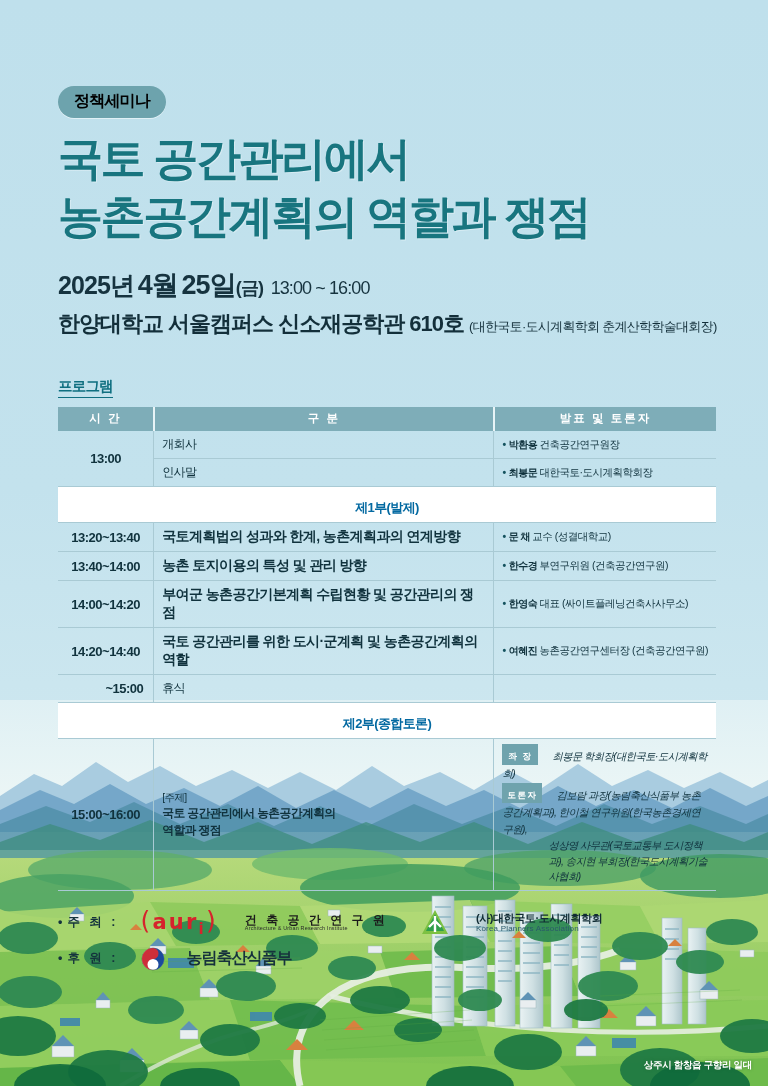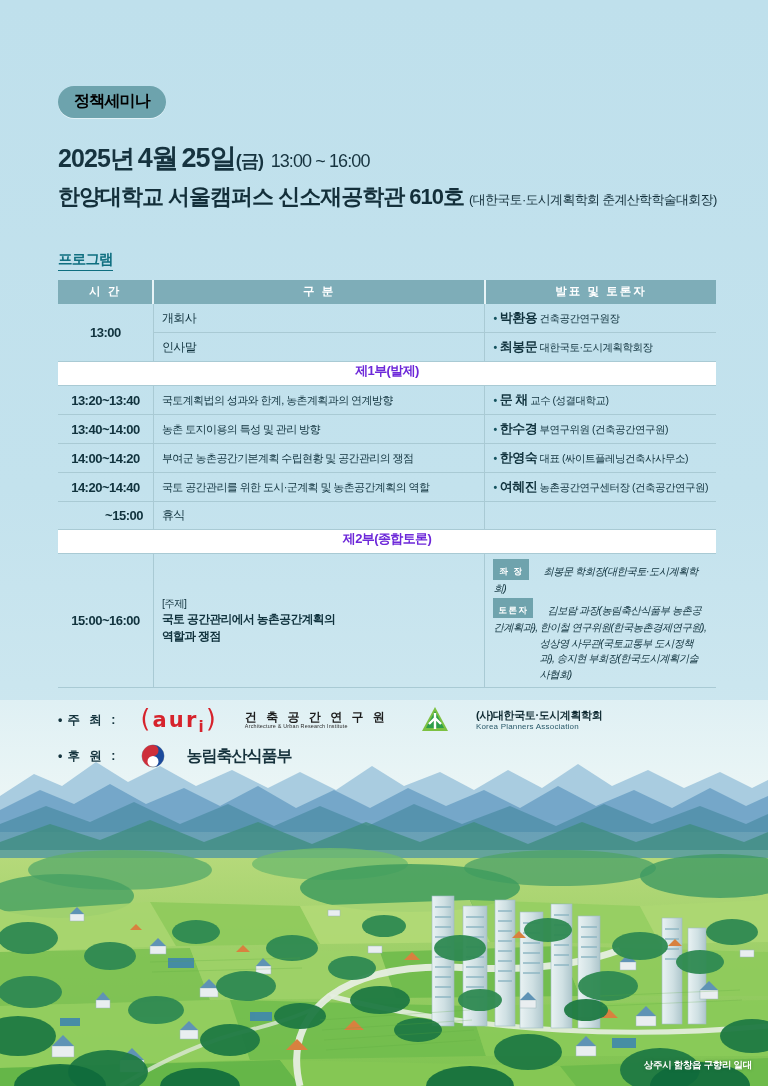--- a/index.html
+++ b/index.html
@@ -80,30 +80,30 @@
   table.program td {
     border-bottom: 1px solid #a9cad4;
     padding: 5px 8px;
     vertical-align: middle;
   }
   .col-time { width: 96px; text-align: center; font-size: 13px; font-weight: bold; letter-spacing: -0.5px; margin-left: 36px; }
   .col-time.right { text-align: right; padding-right: 10px; }
   .col-sub  { width: 348px; }
   .col-spk  { width: 214px; }
   td.sep-l { border-left: 1px solid #a9cad4; }
-  .subj-b { font-weight: normal; font-size: 11px; }
+  .subj-b { font-weight: bold; font-size: 14px; }
   .subj-n { font-size: 12px; }
   .spk { font-size: 10.5px; letter-spacing: -0.5px; white-space: nowrap; }
-  .spk b { font-size: 13px; }
+  .spk b { font-size: 10px; }
   .dot::before { content: "\2022"; color: #14525e; margin-right: 3px; font-weight: bold; }
 
   tr.part-head td {
     background: #ffffff; text-align: center;
-    font-size: 13px; font-weight: bold; color: #6d28d9;
-    padding: 0 0 5px; letter-spacing: -0.6px;
+    font-size: 13px; font-weight: bold; color: #0369a1;
+    padding: 12px 0 5px; letter-spacing: -0.6px;
     border-bottom: 1px solid #a9cad4;
   }
 
   .topic-wrap { line-height: 1.45; }
   .topic-tag { font-size: 10.5px; }
   .topic-main { font-weight: bold; font-size: 11.8px; }
 
   .panel-row { line-height: 1.5; }
   .rolebadge {
     display: inline-block; background: #6fa3ad; color: #fff;
@@ -371,20 +371,24 @@
     </g>
   </svg>
 
   <div class="credit">상주시 함창읍 구향리 일대</div>
 
   <div class="content">
 
 
     <div class="badge-seminar">정책세미나</div>
 
+    <div class="title">
+      <span class="l1">국토 공간관리에서</span>
+      <span class="l2">농촌공간계획의 역할과 쟁점</span>
+    </div>
 
     <div class="when">
       <span class="yr">2025년</span>
       <span class="big">4월</span>
       <span class="big">25일</span><span class="dow">(금)</span>
       <span class="hrs">13:00 ~ 16:00</span>
     </div>
 
     <div class="where">
       <span class="place">한양대학교 서울캠퍼스 신소재공학관 610호</span><span class="note">(대한국토·도시계획학회 춘계산학학술대회장)</span>

